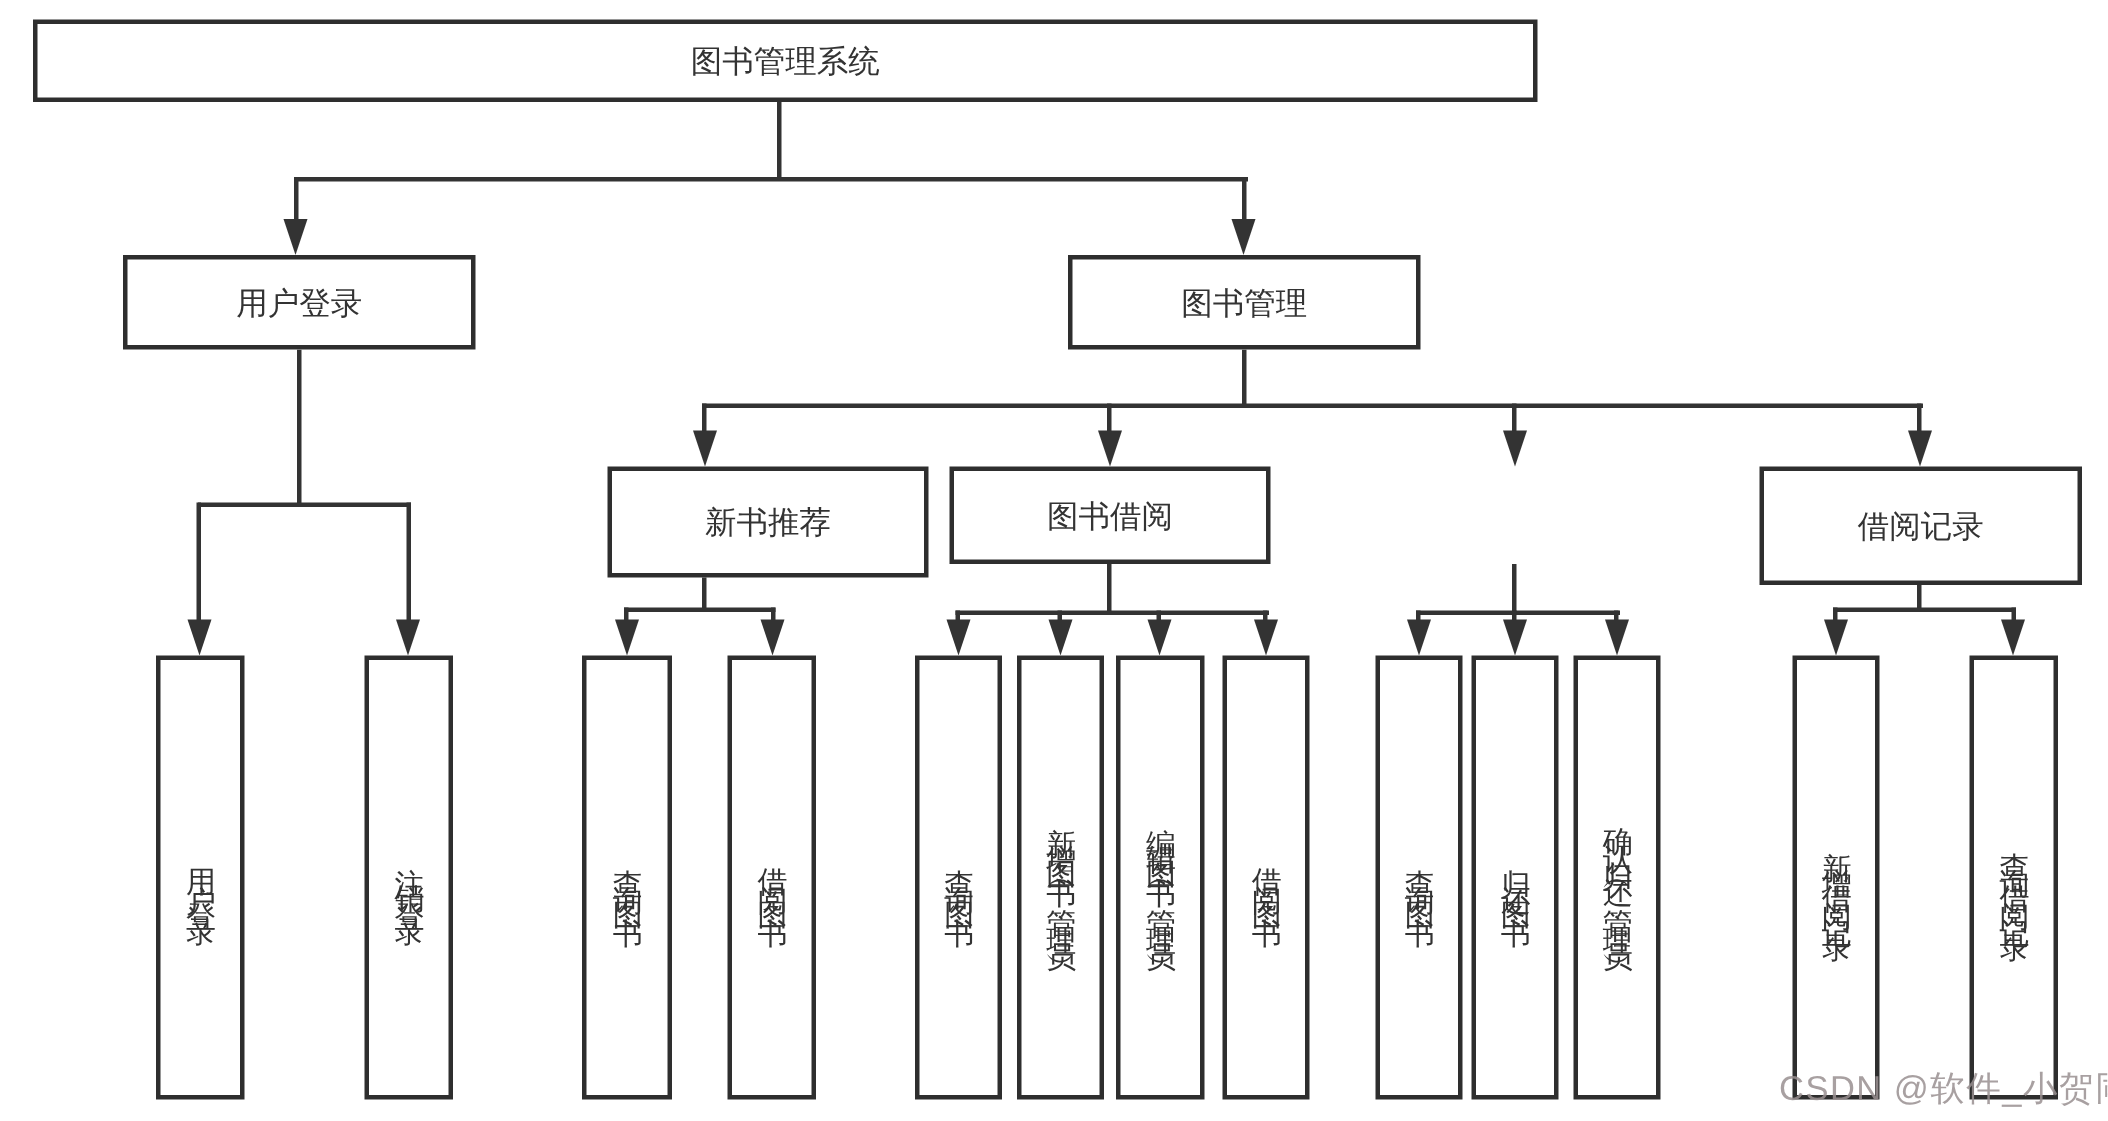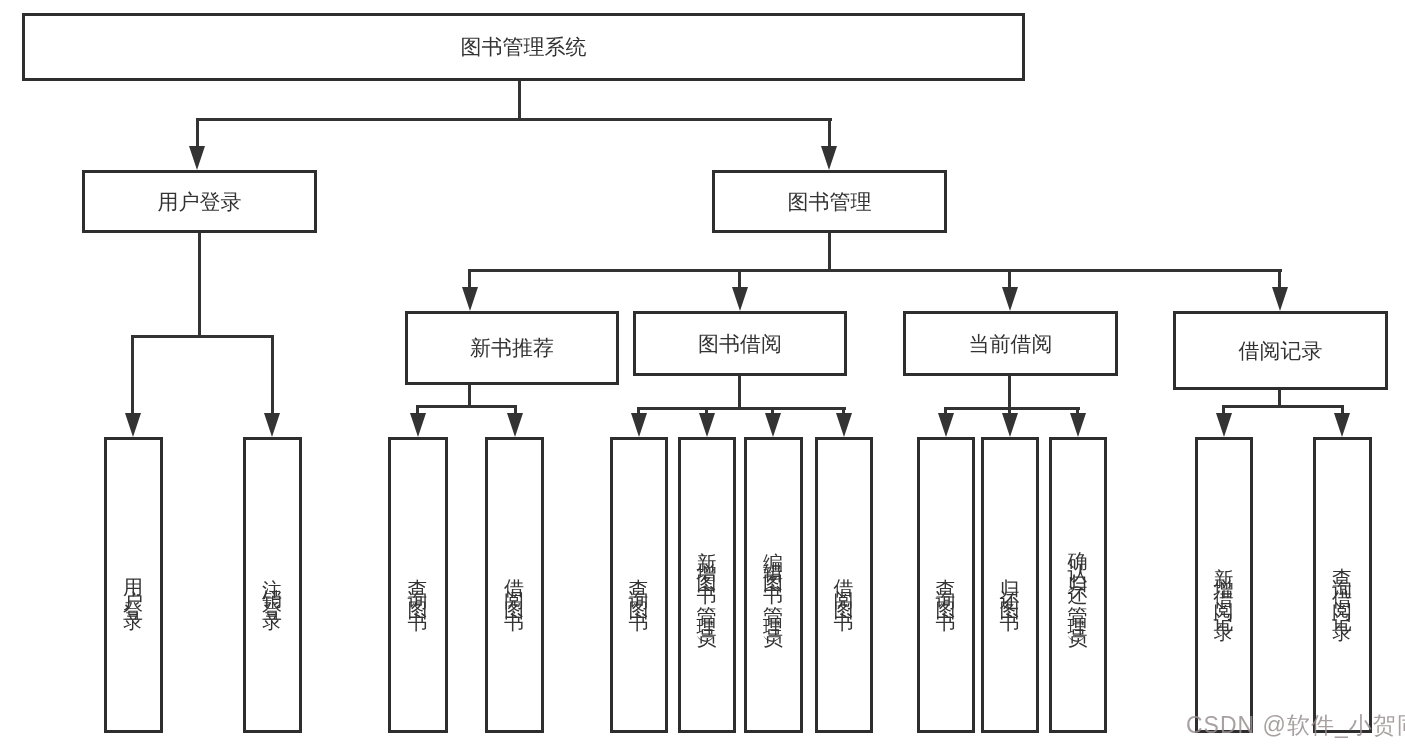--- a/index.html
+++ b/index.html
@@ -29,21 +29,21 @@
   .watermark{
     position:absolute;left:1186px;top:710px;z-index:5;
     font-size:23px;color:#999091;opacity:.85;letter-spacing:1px;white-space:nowrap;
   }
 </style>
 </head>
 <body>
 
 <div id="stage">
 
-  <div class="node" style="left:22px;top:13px;width:1003px;height:68px;">
+  <div class="node" style="left:22px;top:13px;width:1003px;height:55px;">
     <span>图书管理系统</span>
   </div>
 
   <div class="vline" style="left:518px;top:67px;height:53px;"></div>
   <div class="hline" style="left:196px;top:118px;width:636px;"></div>
   <div class="vline" style="left:196px;top:118px;height:30px;"></div>
   <div class="arrow" style="left:189px;top:146px;"></div>
   <div class="vline" style="left:828px;top:118px;height:30px;"></div>
   <div class="arrow" style="left:821px;top:146px;"></div>
 
@@ -70,23 +70,20 @@
   <div class="vline" style="left:1008px;top:269px;height:22px;"></div>
   <div class="arrow" style="left:1002px;top:287px;"></div>
   <div class="vline" style="left:1278px;top:269px;height:22px;"></div>
   <div class="arrow" style="left:1272px;top:287px;"></div>
 
   <div class="node" style="left:377px;top:311px;width:214px;height:74px;margin-left:28px;">
     <span>新书推荐</span>
   </div>
   <div class="node" style="left:633px;top:311px;width:214px;height:65px;text-align:center;">
     <span>图书借阅</span>
-  </div>
-  <div class="node" style="left:903px;top:311px;width:215px;height:65px;">
-    <span>当前借阅</span>
   </div>
   <div class="node" style="left:1173px;top:311px;width:215px;height:79px;">
     <span>借阅记录</span>
   </div>
 
   <div class="vline" style="left:468px;top:376px;height:32px;"></div>
   <div class="hline" style="left:416px;top:405px;width:101px;"></div>
   <div class="vline" style="left:416px;top:405px;height:12px;"></div>
   <div class="arrow" style="left:410px;top:413px;"></div>
   <div class="vline" style="left:514px;top:405px;height:12px;"></div>

